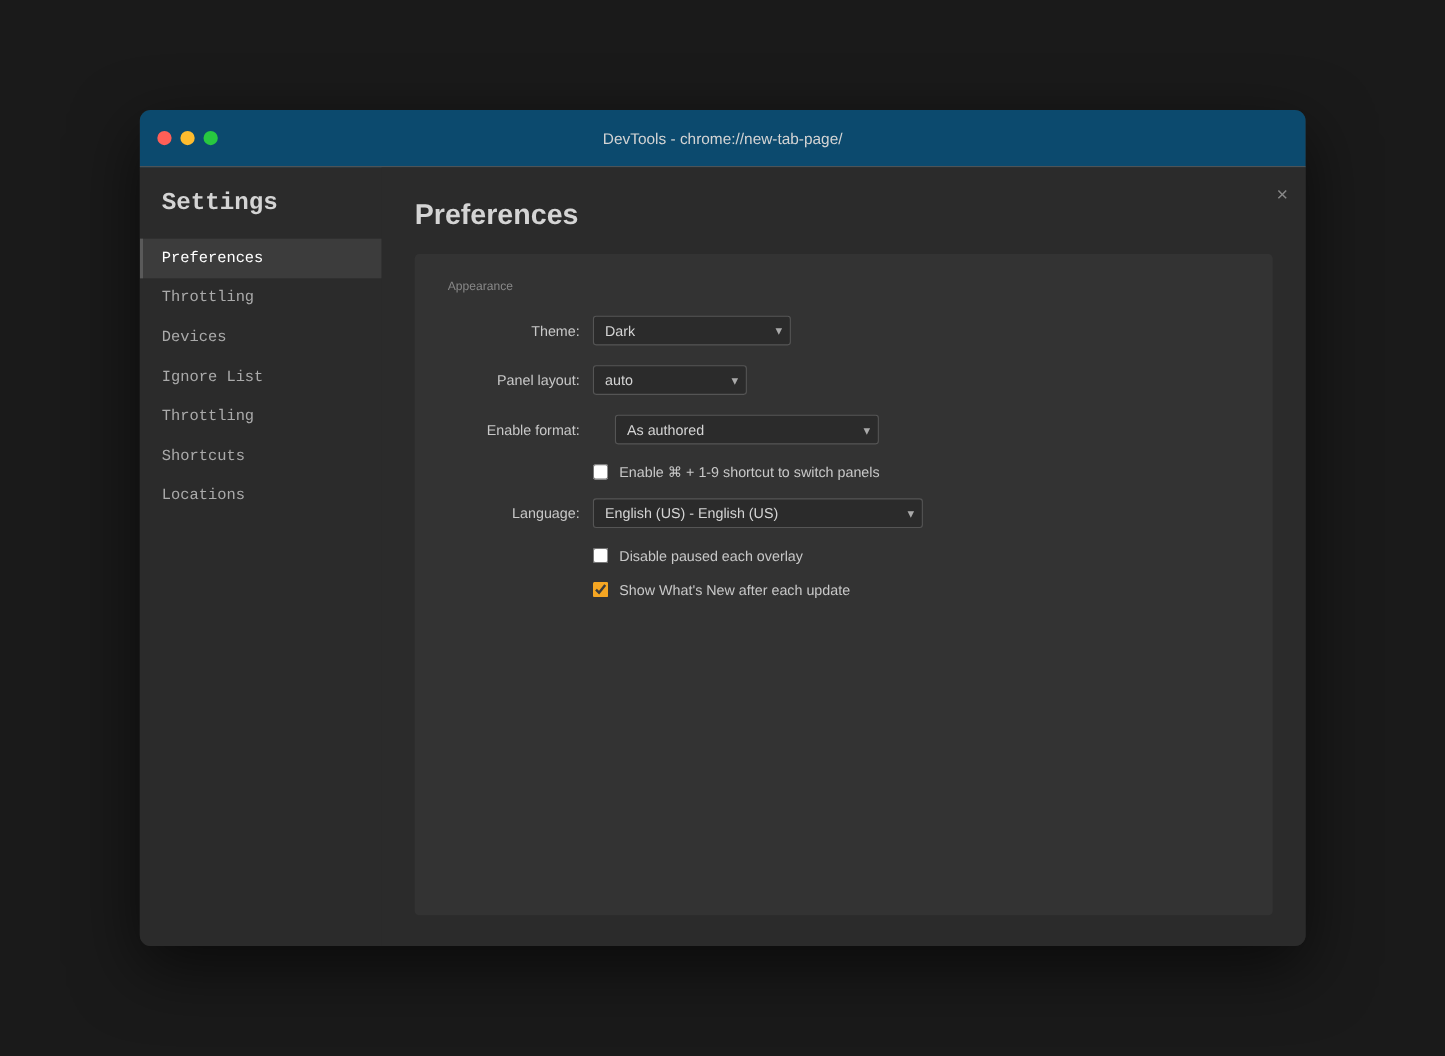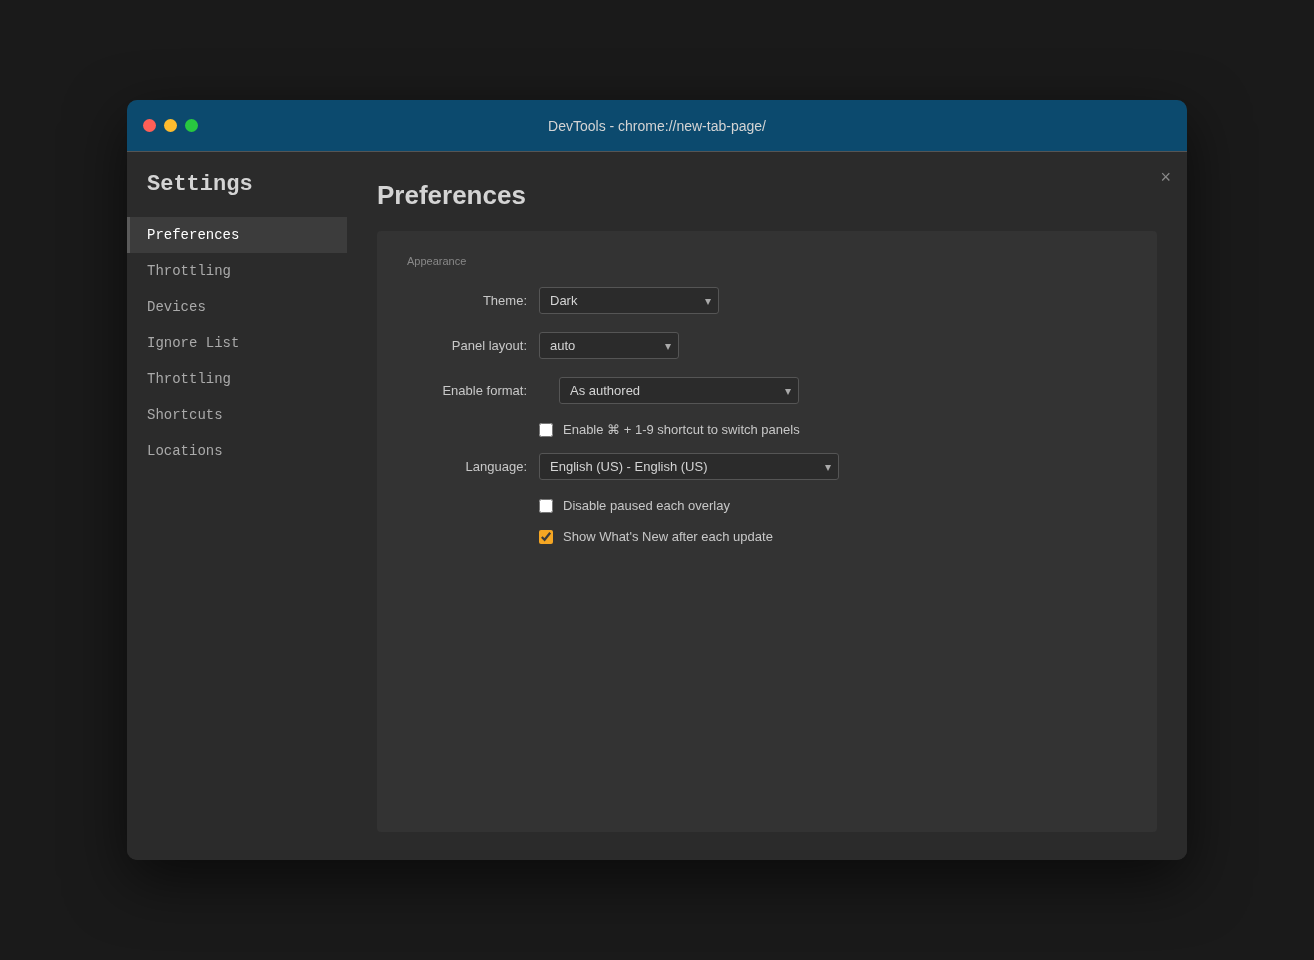--- a/index.html
+++ b/index.html
@@ -205,21 +205,20 @@
       outline: none;
     }
 
     .select-theme { min-width: 180px; }
     .select-layout { min-width: 140px; }
     .select-color { min-width: 240px; margin-left: 20px; }
     .select-language { min-width: 300px; }
 
     .checkbox-row {
       display: flex;
-      align-items: center;
       margin-bottom: 16px;
       padding-left: 132px;
     }
 
     .checkbox-row input[type="checkbox"] {
       width: 14px;
       height: 14px;
       margin-right: 10px;
       accent-color: #f5a623;
       flex-shrink: 0;

